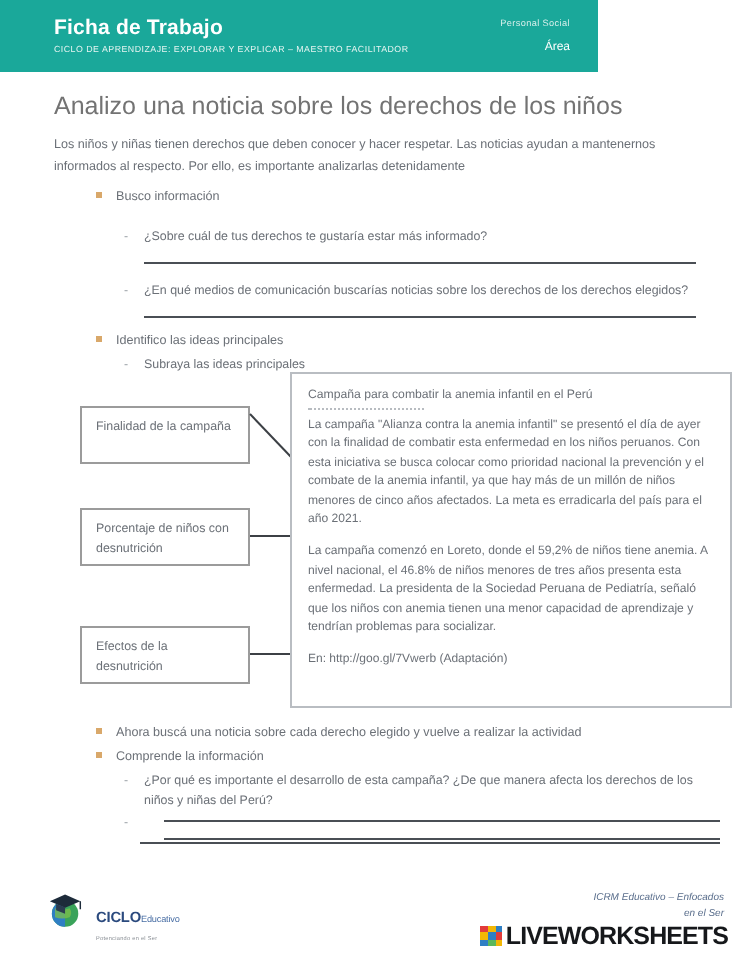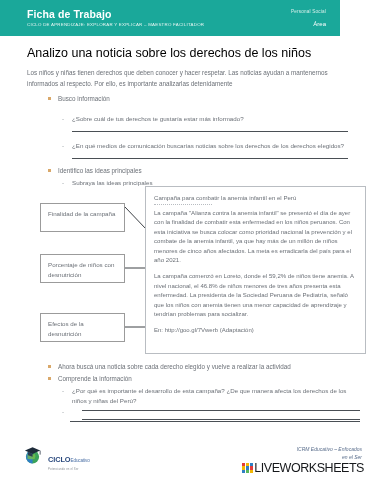--- a/index.html
+++ b/index.html
@@ -13,21 +13,21 @@
     position: relative;
     overflow: hidden;
     font-family: "Liberation Sans", sans-serif;
     color: #5a5f66;
   }
 
   
   .header {
     position: absolute;
     left: 0; top: 0;
-    width: 340px;
+    width: 299px;
     height: 36px;
     background: #1aa89a;
     color: #ffffff;
   }
   .header-title {
     position: absolute;
     left: 27px; top: 8px;
     font-size: 10.5px;
     font-weight: bold;
     letter-spacing: .1px;
@@ -52,21 +52,21 @@
     right: 14px; top: 21px;
     font-size: 6px;
     color: #ffffff;
   }
 
   
   .page-title {
     position: absolute;
     left: 27px; top: 46px;
     font-size: 12.5px;
-    color: #000000;
+    color: #737373;
     font-weight: normal;
     white-space: nowrap;
   }
   .intro {
     position: absolute;
     left: 27px; top: 67px;
     width: 320px;
     font-size: 6.3px;
     line-height: 11px;
     color: #6b7077;
@@ -222,21 +222,21 @@
   .lws-mark {
     width: 11px; height: 11px;
     display: grid;
     grid-template-columns: repeat(3, 1fr);
     grid-template-rows: repeat(3, 1fr);
     gap: .7px;
     margin-right: 1.5px;
   }
   .lws-word {
     font-size: 12.5px;
-    font-weight: normal;
+    font-weight: bold;
     color: #16181b;
     letter-spacing: -.45px;
   }
 </style>
 </head>
 <body>
 
 <div class="header">
   <div class="header-title">Ficha de Trabajo</div>
   <div class="header-sub">CICLO DE APRENDIZAJE: EXPLORAR Y EXPLICAR – MAESTRO FACILITADOR</div>

